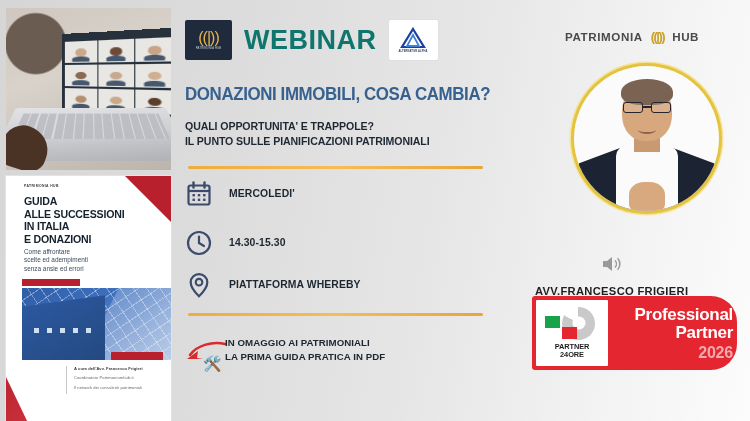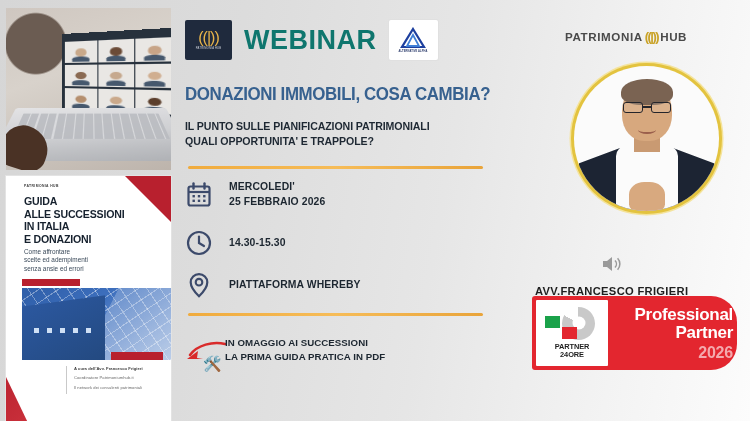--- a/index.html
+++ b/index.html
@@ -172,21 +172,21 @@
   .promo { position:absolute; left:48px; top:336px; width:250px;
     font-size:9.7px; font-weight:700; color:#1c2630; line-height:1.45; letter-spacing:.05px; }
   .arrow-wrap { position:absolute; left:6px; top:336px; width:44px; height:40px; }
   .tools-emo { position:absolute; left:20px; top:20px; font-size:15px; line-height:1; }
 
   
   .right-col { position:absolute; left:517px; top:0; width:233px; height:421px; }
 
   .ph-hub-logo {
     position:absolute; left:48px; top:30px;
-    display:flex; align-items:center; gap:2px;
+    display:flex; align-items:center; gap:8px;
     font-size:11.6px; font-weight:600; color:#4a4a4a; letter-spacing:.6px;
   }
   .ph-hub-mark { font-size:13px; color:#c9a227; letter-spacing:-1.5px; line-height:1; }
 
   .portrait {
     position:absolute; left:57px; top:66px; width:145px; height:145px;
     border-radius:50%; overflow:hidden;
     background:#fbfbfb;
     box-shadow:0 0 0 3px #e3c33f, 0 0 0 4.5px #f4e39b;
   }
@@ -322,22 +322,22 @@
         <polygon points="13,2 24,20 2,20" fill="none" stroke="#1d3f9e" stroke-width="2.2"></polygon>
         <polygon points="13,8 19,19 7,19" fill="none" stroke="#3f7fd6" stroke-width="1.8"></polygon>
       </svg>
       <div class="logo-aa-txt">ALTERNATIVE ALPHA</div>
     </div>
   </div>
 
   <div class="headline">DONAZIONI IMMOBILI, COSA CAMBIA?</div>
 
   <div class="subline">
+    <div>QUALI OPPORTUNITA' E TRAPPOLE?</div>
     <div>IL PUNTO SULLE PIANIFICAZIONI PATRIMONIALI</div>
-    <div>QUALI OPPORTUNITA' E TRAPPOLE?</div>
   </div>
 
   <div class="divider top"></div>
 
   <div class="info-row r1">
     <svg class="ic" viewBox="0 0 28 28">
       <rect x="3.5" y="5.5" width="21" height="19" rx="2" fill="none" stroke="currentColor" stroke-width="2.2"></rect>
       <line x1="3.5" y1="11" x2="24.5" y2="11" stroke="currentColor" stroke-width="2.2"></line>
       <line x1="8.5" y1="2.5" x2="8.5" y2="7.5" stroke="currentColor" stroke-width="2.4" stroke-linecap="round"></line>
       <line x1="19.5" y1="2.5" x2="19.5" y2="7.5" stroke="currentColor" stroke-width="2.4" stroke-linecap="round"></line>
@@ -345,21 +345,20 @@
         <rect x="7.5" y="14" width="2.4" height="2.4"></rect>
           <rect x="12.8" y="14" width="2.4" height="2.4"></rect>
           <rect x="18.1" y="14" width="2.4" height="2.4"></rect>
         <rect x="7.5" y="18.6" width="2.4" height="2.4"></rect>
           <rect x="12.8" y="18.6" width="2.4" height="2.4"></rect>
           <rect x="18.1" y="18.6" width="2.4" height="2.4"></rect>
       </g>
     </svg>
     <div class="info-txt">
       <div>MERCOLEDI'</div>
-      <div>25 FEBBRAIO 2026</div>
     </div>
   </div>
 
   <div class="info-row r2">
     <svg class="ic" viewBox="0 0 28 28">
       <circle cx="14" cy="14" r="11" fill="none" stroke="currentColor" stroke-width="2.2"></circle>
       <line x1="14" y1="14" x2="14" y2="7.5" stroke="currentColor" stroke-width="2.2" stroke-linecap="round"></line>
       <line x1="14" y1="14" x2="19" y2="17" stroke="currentColor" stroke-width="2.2" stroke-linecap="round"></line>
     </svg>
     <div class="info-txt">14.30-15.30</div>
@@ -377,21 +376,21 @@
 
   <div class="arrow-wrap">
     <svg viewBox="0 0 44 40" width="44" height="40">
       <path d="M42 8 C30 5, 14 9, 7 19" fill="none" stroke="#d92b2b" stroke-width="2.6" stroke-linecap="round"></path>
       <polygon points="4,23 15,15 14,22 20,23" fill="#d92b2b"></polygon>
     </svg>
     <div class="tools-emo">🛠️</div>
   </div>
 
   <div class="promo">
-    <div>IN OMAGGIO AI SUCCESSIONI</div>
+    <div>IN OMAGGIO AI PATRIMONIALI</div>
     <div>LA PRIMA GUIDA PRATICA IN PDF</div>
   </div>
 </div>
 
 <div class="right-col">
 
   <div class="ph-hub-logo">
     <span>PATRIMONIA</span>
     <span class="ph-hub-mark">((|))</span>
     <span>HUB</span>

